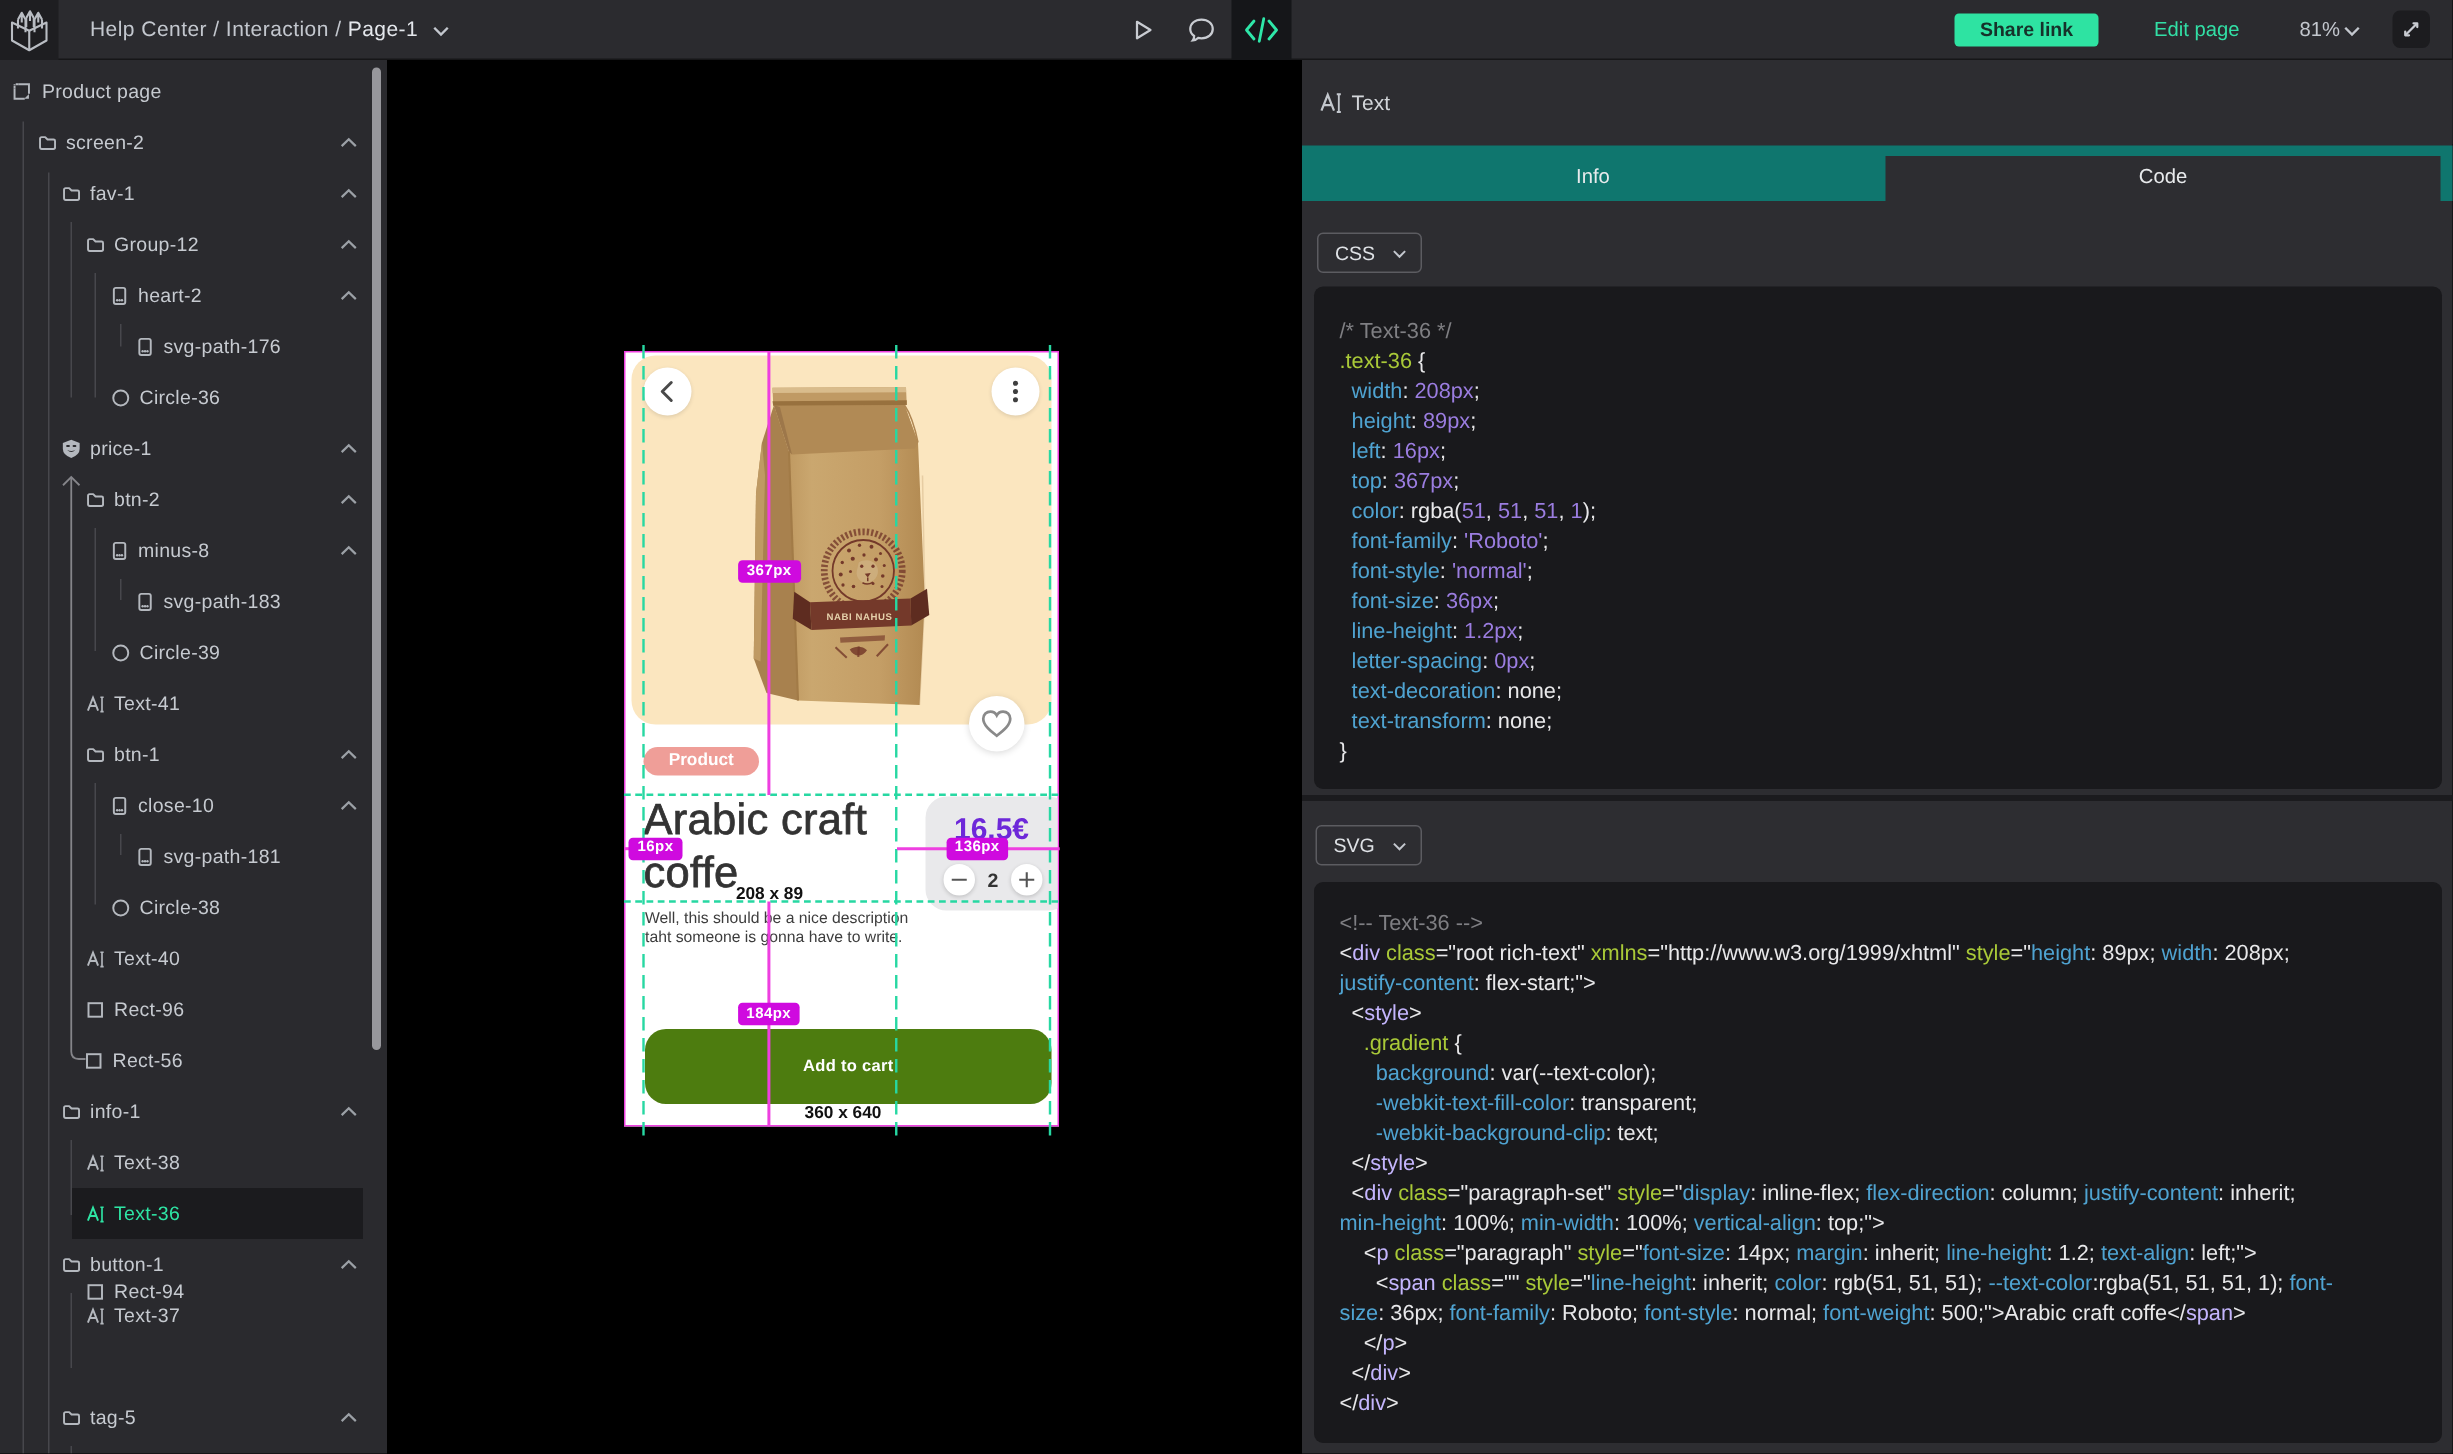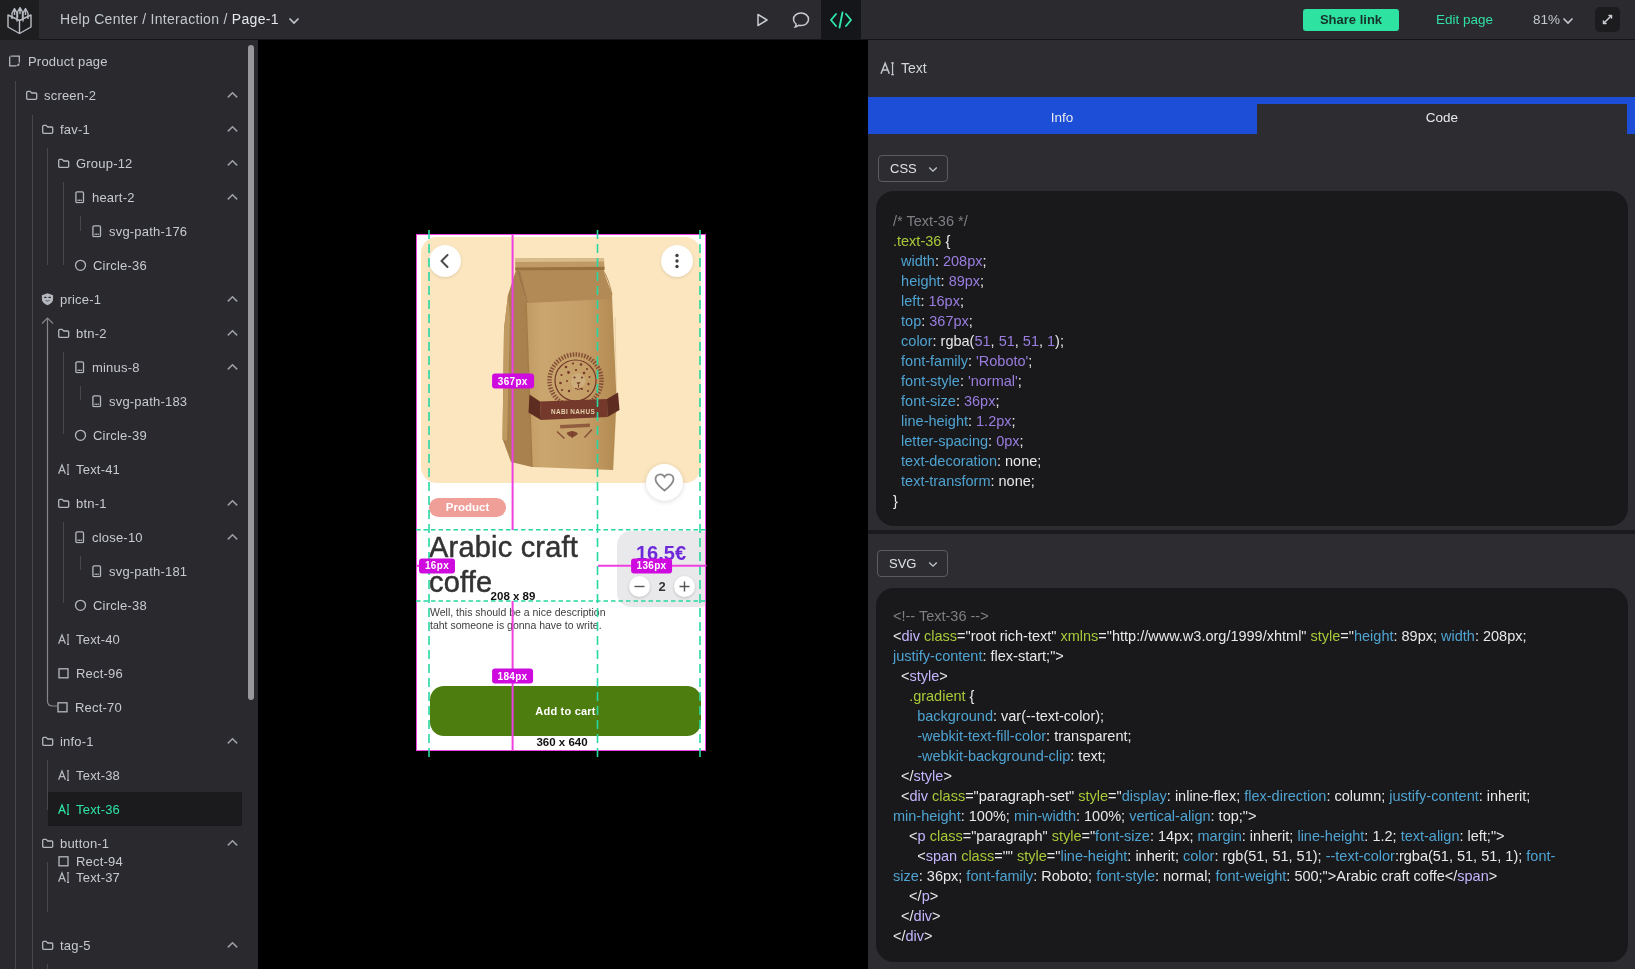--- a/index.html
+++ b/index.html
@@ -50,27 +50,27 @@
   #cartbtn { position:absolute; left:13px; top:451px; width:271px; height:50px; background:#4d7c0f; border-radius:14px;
     color:#fff; font-size:11px; font-weight:bold; text-align:center; line-height:50px; letter-spacing:.2px; }
   #sz2 { position:absolute; left:105px; top:501px; width:80px; text-align:center; font-size:11.5px; font-weight:bold; color:#111; }
   .mlabel { position:absolute; transform:translate(-50%,-50%); background:#cf0adf; color:#fff;
     font-size:10px; font-weight:bold; padding:1.5px 6px 2.5px; border-radius:3px; letter-spacing:.3px; }
 
   
   #rpanel { position:absolute; left:868px; top:40px; width:767px; height:929px; background:#2d2d31; }
   #rhead { position:absolute; left:0; top:0; width:767px; height:56px; background:#2d2d31; }
   #rhead .t { position:absolute; left:33px; top:20px; font-size:14px; color:#d3d6da; }
-  #tabbar { position:absolute; left:0; top:57px; width:767px; height:37px; background:#1d4ed8; }
+  #tabbar { position:absolute; left:0; top:57px; width:767px; height:37px; background:#0f766e; }
   #tabcode { position:absolute; left:389px; top:7px; width:370px; height:30px; background:#2d2d31; }
   .tablbl { position:absolute; top:13px; font-size:13.5px; color:#e8eaec; }
   .selbox { position:absolute; height:27px; border:1px solid #5c5c61; border-radius:4px; background:#2d2d31;
     color:#dfe2e6; font-size:13px; }
   .selbox .sv { position:absolute; left:11px; top:5px; }
-  .codeblk { position:absolute; background:#19191c; border-radius:18px; font-size:14.5px; color:#e8e8ea; }
+  .codeblk { position:absolute; background:#19191c; border-radius:6px; font-size:14.5px; color:#e8e8ea; }
   .ln { height:20px; line-height:20px; white-space:pre; }
   .c { color:#7f7f83; } .g { color:#a9c938; } .b { color:#4fa3d1; } .p { color:#9b7de0; }
   .r { color:#c4b5fd; }
   #divider { position:absolute; left:0; top:490px; width:767px; height:4px; background:#1b1b1e; }
 </style>
 </head>
 <body>
 
 <div id="topbar">
   <div id="logobox">
@@ -309,21 +309,21 @@
   <div class="trow" style="left:0;top:616px;width:258px">
       <svg class="icn" style="left:57px" width="13" height="13">
         <use href="#i-rect"></use>
       </svg>
       <span class="lbl" style="left:76px">Rect-96</span>
     </div>
   <div class="trow" style="left:0;top:650px;width:258px">
       <svg class="icn" style="left:56px" width="13" height="13">
         <use href="#i-rect"></use>
       </svg>
-      <span class="lbl" style="left:75px">Rect-70</span>
+      <span class="lbl" style="left:75px">Rect-56</span>
     </div>
   <div class="trow" style="left:0;top:684px;width:258px">
       <svg class="icn" style="left:41px" width="13" height="13">
         <use href="#i-folder"></use>
       </svg>
       <span class="lbl" style="left:60px">info-1</span>
       <svg class="chev" width="13" height="10" viewBox="0 0 13 10">
         <use href="#i-chev"></use>
       </svg>
     </div>

